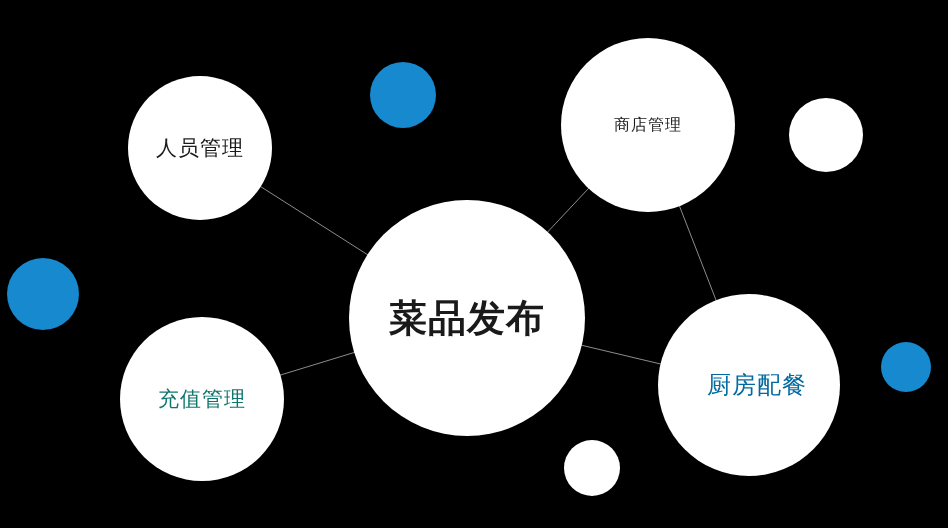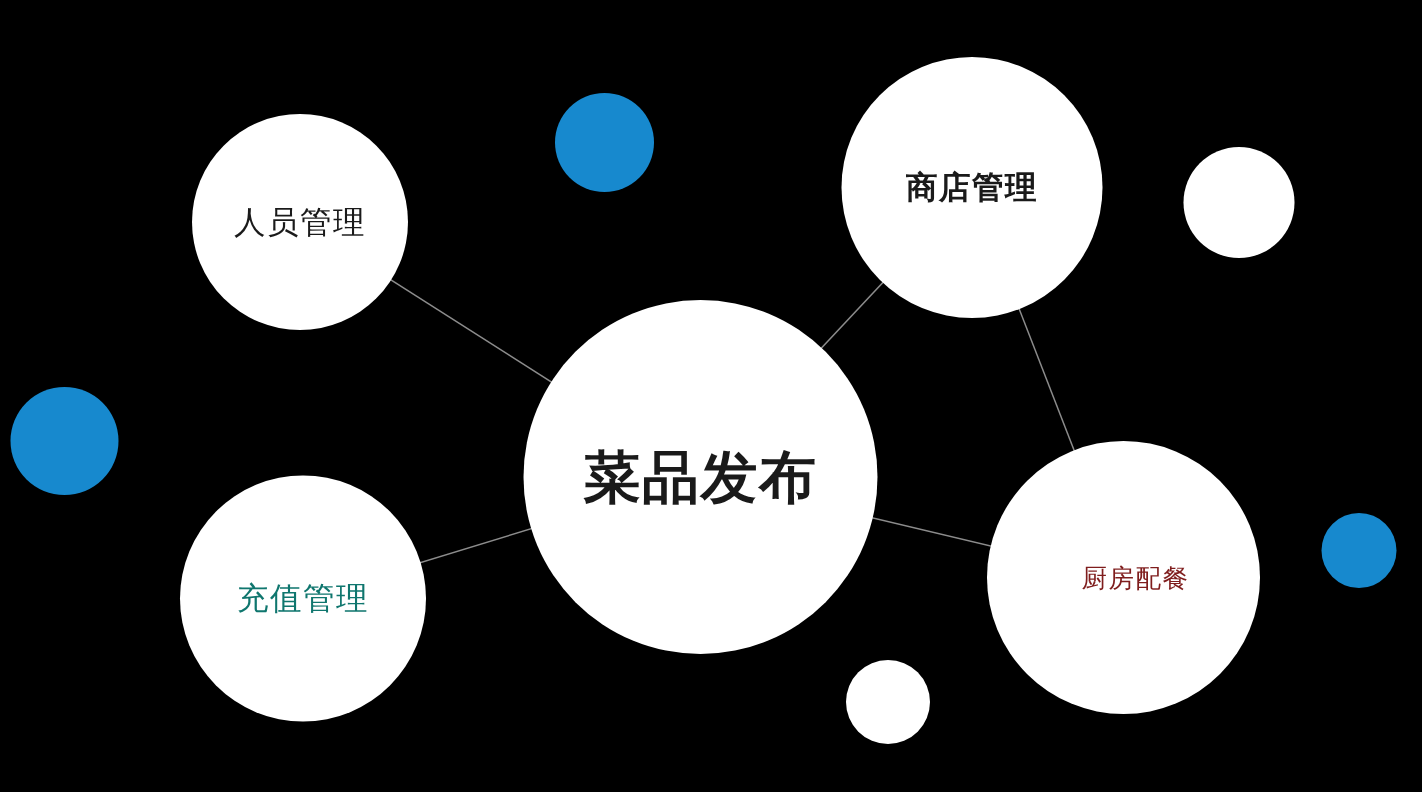--- a/index.html
+++ b/index.html
@@ -64,22 +64,22 @@
   <div class="deco" style="left: 881px; top: 342px; width: 50px; height: 50px; background: rgb(23, 137, 206);"></div>
   <div class="deco" style="left: 564px; top: 440px; width: 56px; height: 56px; background: rgb(255, 255, 255);"></div>
 
   <div class="node" style="left: 128px; top: 76px; width: 144px; height: 144px; background: rgb(255, 255, 255);">
     <span class="node-label" style="font-size: 21px; font-weight: normal; color: rgb(26, 26, 26);">人员管理</span>
   </div>
   <div class="node" style="left: 349px; top: 200px; width: 236px; height: 236px; background: rgb(255, 255, 255);">
     <span class="node-label" style="font-size: 38px; font-weight: bold; color: rgb(26, 26, 26);">菜品发布</span>
   </div>
   <div class="node" style="left: 561px; top: 38px; width: 174px; height: 174px; background: rgb(255, 255, 255);">
-    <span class="node-label" style="font-size: 21px; font-weight: bold; color: rgb(26, 26, 26);">商店管理</span>
+    <span class="node-label" style="font-size: 16px; font-weight: normal; color: rgb(26, 26, 26);">商店管理</span>
   </div>
   <div class="node" style="left: 120px; top: 317px; width: 164px; height: 164px; background: rgb(255, 255, 255);">
     <span class="node-label" style="font-size: 21px; font-weight: normal; color: #0f766e;">充值管理</span>
   </div>
   <div class="node" style="left: 658px; top: 294px; width: 182px; height: 182px; background: rgb(255, 255, 255);">
-    <span class="node-label" style="font-size: 17px; font-weight: normal; color: #7f1d1d; margin-left: 16px;">厨房配餐</span>
+    <span class="node-label" style="font-size: 24px; font-weight: normal; color: #0369a1; margin-left: 16px;">厨房配餐</span>
   </div>
 
 </div>
 
 </body></html>

